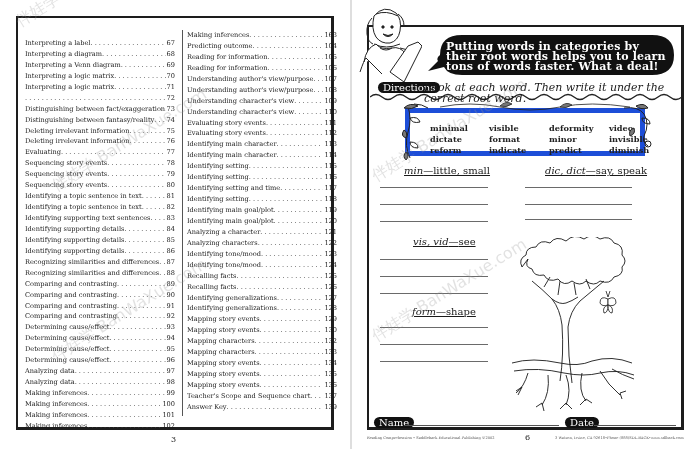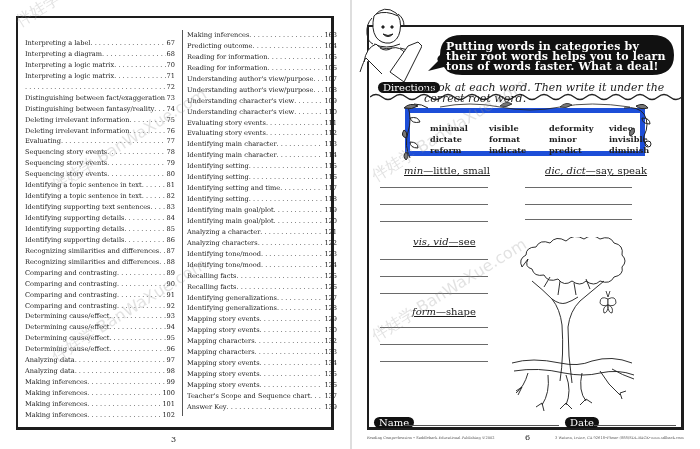--- a/index.html
+++ b/index.html
@@ -62,20 +62,25 @@
   <div id="toc-col-1" class="toc-col">
       <div class="toc-row">
         <span class="toc-title">Interpreting a label</span>
         <span class="toc-dots"></span>
         <span class="toc-page">67</span>
       </div>
       <div class="toc-row">
         <span class="toc-title">Interpreting a diagram</span>
         <span class="toc-dots"></span>
         <span class="toc-page">68</span>
+      </div>
+      <div class="toc-row">
+        <span class="toc-title">Interpreting a Venn diagram</span>
+        <span class="toc-dots"></span>
+        <span class="toc-page">69</span>
       </div>
       <div class="toc-row">
         <span class="toc-title">Interpreting a logic matrix</span>
         <span class="toc-dots"></span>
         <span class="toc-page">70</span>
       </div>
       <div class="toc-row">
         <span class="toc-title">Interpreting a logic matrix</span>
         <span class="toc-dots"></span>
         <span class="toc-page">71</span>

